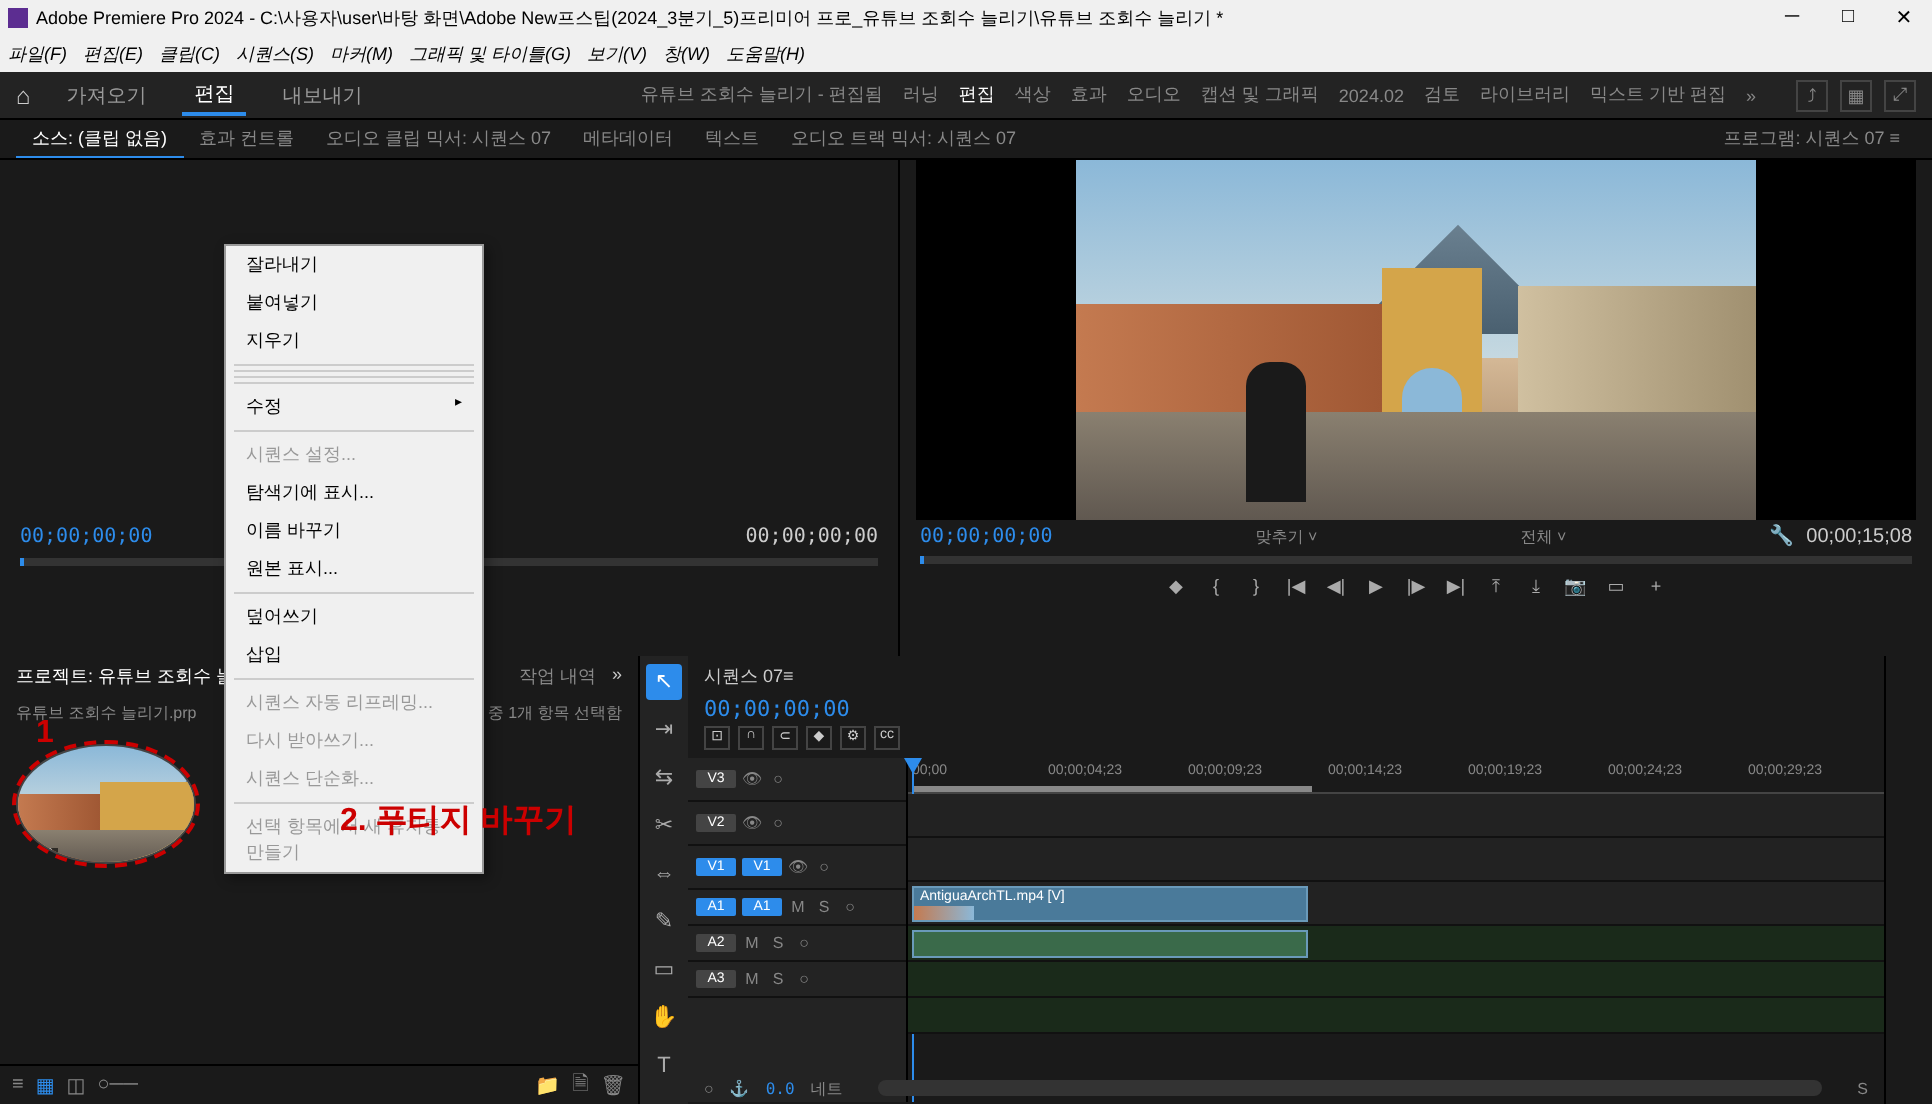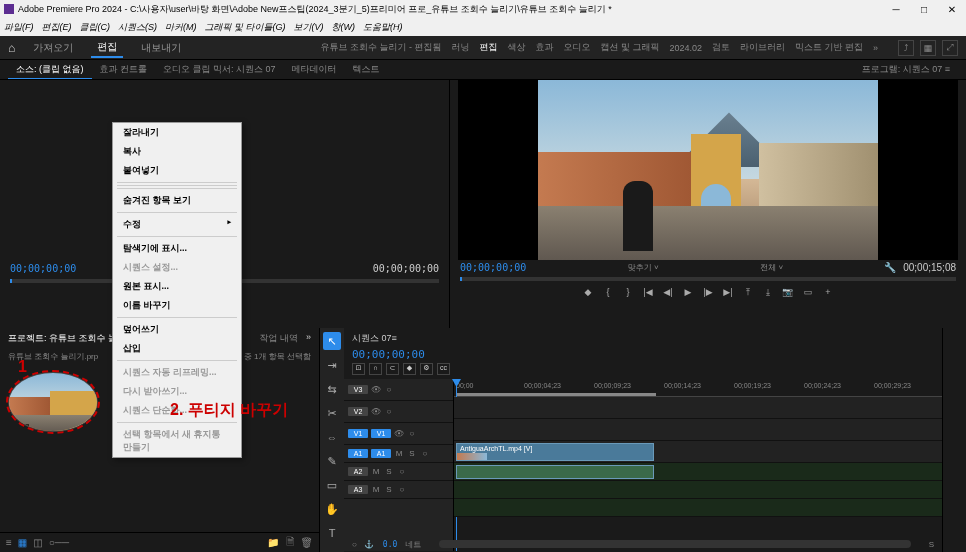--- a/index.html
+++ b/index.html
@@ -105,21 +105,21 @@
     .tl-track.audio { height: 18px; background: #1a2a1a; }
     .clip-bar { position: absolute; left: 2px; top: 2px; height: 18px; width: 198px; background: #4a7a9a; border: 1px solid #6a9aba; font-size: 7px; color: #fff; padding: 1px 3px; overflow: hidden; }
     .clip-bar.audio { background: #3a6a4a; height: 14px; }
     .clip-bar .thumb-strip { position: absolute; left: 0; top: 9px; width: 30px; height: 9px; background: linear-gradient(90deg, #c47a50, #8bb8d8); }
     
     .tl-footer { position: absolute; bottom: 0; left: 0; right: 0; height: 16px; display: flex; align-items: center; padding: 0 8px; font-size: 8px; color: #888; gap: 8px; }
     .tl-footer .dur { color: #2d8ceb; font-family: monospace; }
     
     
     .context-menu { position: absolute; left: 112px; top: 122px; width: 130px; background: #f0f0f0; border: 1px solid #999; box-shadow: 2px 2px 6px rgba(0,0,0,0.4); color: #000; font-size: 9px; z-index: 100; }
-    .cm-item { padding: 3px 10px; cursor: default; font-weight: bold; }
+    .cm-item { padding: 3px 10px; cursor: default; }
     .cm-item.disabled { color: #999; }
     .cm-item.arrow::after { content: '▸'; float: right; font-size: 7px; }
     .cm-sep { height: 1px; background: #ccc; margin: 2px 4px; }
     
     .fit-ctrl { font-size: 8px; color: #888; }
   </style>
 </head>
 <body>
 
 <div class="title-bar">
@@ -171,20 +171,21 @@
     </div>
   </div>
 </div>
 
 <div class="tab-strip">
   <span class="tab active">소스: (클립 없음)</span>
   <span class="tab">효과 컨트롤</span>
   <span class="tab">오디오 클립 믹서: 시퀀스 07</span>
   <span class="tab">메타데이터</span>
   <span class="tab">텍스트</span>
+  <span class="tab">오디오 트랙 믹서: 시퀀스 07</span>
   <span class="tab" style="margin-left:auto"><span>프로그램: 시퀀스 07</span> <span class="caret">≡</span></span>
 </div>
 
 <div class="main-row">
   <div class="source-panel">
     <div style="height:180px"></div>
     <div class="timecode-row">
       <span class="tc-blue">00;00;00;00</span>
       <span class="fit-label">페이지</span>
       <span class="tc-white">00;00;00;00</span>
@@ -377,33 +378,32 @@
       <div style="flex:1;height:8px;background:#333;margin:0 10px;border-radius:4px"></div>
       <span>S</span>
     </div>
   </div>
 
   <div class="audio-meter"></div>
 </div>
 
 <div class="context-menu" id="ctx-menu">
     <div class="cm-item">잘라내기</div>
-    <div class="cm-item">복사</div>
     <div class="cm-item">붙여넣기</div>
-    <div class="cm-sep"></div>
-    <div class="cm-sep"></div>
-    <div class="cm-sep"></div>
-    <div class="cm-item">숨겨진 항목 보기</div>
+    <div class="cm-item">지우기</div>
+    <div class="cm-sep"></div>
+    <div class="cm-sep"></div>
+    <div class="cm-sep"></div>
     <div class="cm-sep"></div>
     <div class="cm-item arrow">수정</div>
     <div class="cm-sep"></div>
+    <div class="cm-item disabled">시퀀스 설정...</div>
     <div class="cm-item">탐색기에 표시...</div>
-    <div class="cm-item disabled">시퀀스 설정...</div>
+    <div class="cm-item">이름 바꾸기</div>
     <div class="cm-item">원본 표시...</div>
-    <div class="cm-item">이름 바꾸기</div>
     <div class="cm-sep"></div>
     <div class="cm-item">덮어쓰기</div>
     <div class="cm-item">삽입</div>
     <div class="cm-sep"></div>
     <div class="cm-item disabled">시퀀스 자동 리프레밍...</div>
     <div class="cm-item disabled">다시 받아쓰기...</div>
     <div class="cm-item disabled">시퀀스 단순화...</div>
     <div class="cm-sep"></div>
     <div class="cm-item disabled">선택 항목에서 새 휴지통 만들기</div>
   </div>

